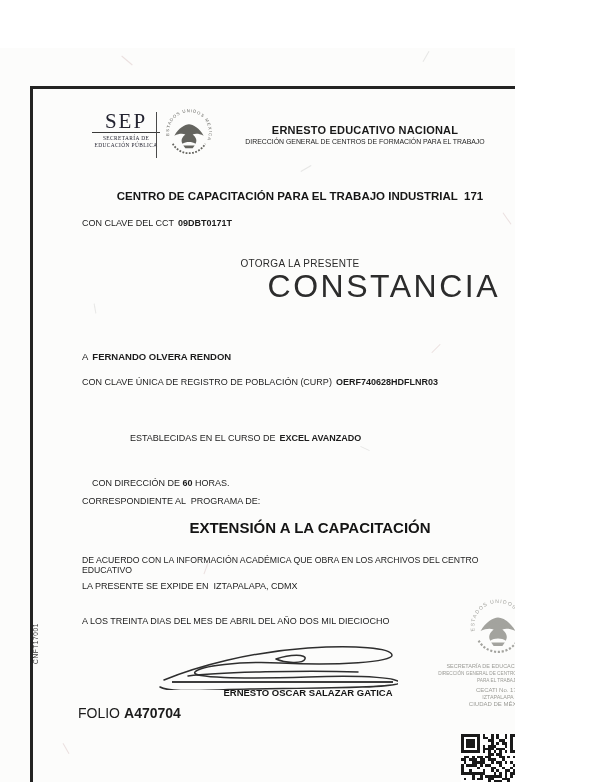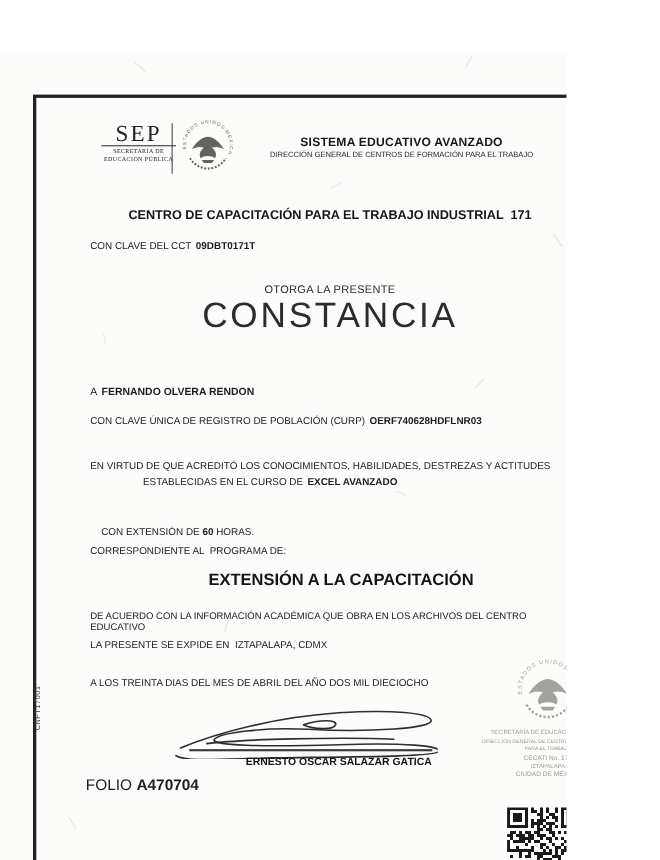--- a/index.html
+++ b/index.html
@@ -21,21 +21,21 @@
   .hdr-divider{left:156px;top:64px;width:1.3px;height:46px;background:#4a4a4a;}
   .hdr-text{left:238px;top:76px;width:254px;text-align:center;}
   .hdr-title{font-size:11px;font-weight:700;letter-spacing:.2px;color:#181818;}
   .hdr-subtitle{font-size:6.9px;margin-top:2px;color:#232323;}
 
   .center-name{left:57px;top:142px;width:486px;font-size:11.5px;font-weight:700;color:#161616;}
   .cct-line{left:82px;top:170px;font-size:9px;}
   .lbl{margin-right:4px;}
 
   .otorga{left:150px;top:210px;width:300px;font-size:10px;letter-spacing:.3px;color:#2a2a2a;}
-  .constancia{left:100px;top:220px;width:400px;font-size:32px;letter-spacing:2.5px;font-weight:400;color:#2c2c2c;}
+  .constancia{left:100px;top:220px;width:400px;font-size:32px;letter-spacing:2.5px;font-weight:400;color:#2c2c2c;text-align:right;}
 
   .bodyline{font-size:9px;color:#1c1c1c;}
   .ln-recipient{left:82px;top:303px;font-size:9.5px;}
   .ln-curp{left:82px;top:329px;}
   .ln-merit1{left:82px;top:370px;}
   .ln-merit2{left:82px;top:385px;padding-left:48px;}
   .ln-duration{left:82px;top:420px;}
   .ln-program{left:82px;top:448px;}
   .program-name{left:100px;top:471px;width:420px;font-size:15px;font-weight:700;color:#141414;}
   .ln-records{left:82px;top:507px;font-size:8.7px;}
@@ -109,45 +109,44 @@
     <div class="sep-sub">EDUCACIÓN PÚBLICA</div>
   </div>
 
   <div class="abs hdr-divider"></div>
 
   <svg class="abs hdr-eagle" width="52" height="52">
     <use href="#eagle-seal" width="52" height="52"></use>
   </svg>
 
   <div class="abs hdr-text">
-    <div class="hdr-title">SISTEMA EDUCATIVO AVANZADO</div>
+    <div class="hdr-title">ERNESTO EDUCATIVO NACIONAL</div>
     <div class="hdr-subtitle">DIRECCIÓN GENERAL DE CENTROS DE FORMACIÓN PARA EL TRABAJO</div>
   </div>
 
   <div class="abs center-name center pre">CENTRO DE CAPACITACIÓN PARA EL TRABAJO INDUSTRIAL  171</div>
   <div class="abs cct-line bodyline">
     <span class="lbl">CON CLAVE DEL CCT</span><span class="b">09DBT0171T</span>
   </div>
 
   <div class="abs otorga center">OTORGA LA PRESENTE</div>
   <div class="abs constancia center">CONSTANCIA</div>
 
   <div class="abs ln-recipient bodyline">
     <span class="lbl">A</span><span class="b">FERNANDO OLVERA RENDON</span>
   </div>
   <div class="abs ln-curp bodyline">
     <span class="lbl">CON CLAVE ÚNICA DE REGISTRO DE POBLACIÓN (CURP)</span><span class="b">OERF740628HDFLNR03</span>
   </div>
 
-  <div class="abs ln-merit1 bodyline">EN VIRTUD DE QUE ACREDITÓ LOS CONOCIMIENTOS, HABILIDADES, DESTREZAS Y ACTITUDES</div>
   <div class="abs ln-merit2 bodyline">
     <span class="lbl">ESTABLECIDAS EN EL CURSO DE</span><span class="b">EXCEL AVANZADO</span>
   </div>
   <div class="abs ln-duration bodyline pre">
-    <span>CON EXTENSIÓN DE </span><span class="b">60</span><span> </span><span>HORAS.</span>
+    <span>CON DIRECCIÓN DE </span><span class="b">60</span><span> </span><span>HORAS.</span>
   </div>
   <div class="abs ln-program bodyline pre">CORRESPONDIENTE AL  PROGRAMA DE:</div>
   <div class="abs program-name center">EXTENSIÓN A LA CAPACITACIÓN</div>
   <div class="abs ln-records bodyline">DE ACUERDO CON LA INFORMACIÓN ACADÉMICA QUE OBRA EN LOS ARCHIVOS DEL CENTRO EDUCATIVO</div>
   <div class="abs ln-issued bodyline pre">LA PRESENTE SE EXPIDE EN  IZTAPALAPA, CDMX</div>
   <div class="abs ln-date bodyline">A LOS TREINTA DIAS DEL MES DE ABRIL DEL AÑO DOS MIL DIECIOCHO</div>
 
   <div class="abs margin-code">CNFT17001</div>
 
   <svg class="abs sig-svg" width="240" height="52" viewBox="0 0 240 52">

